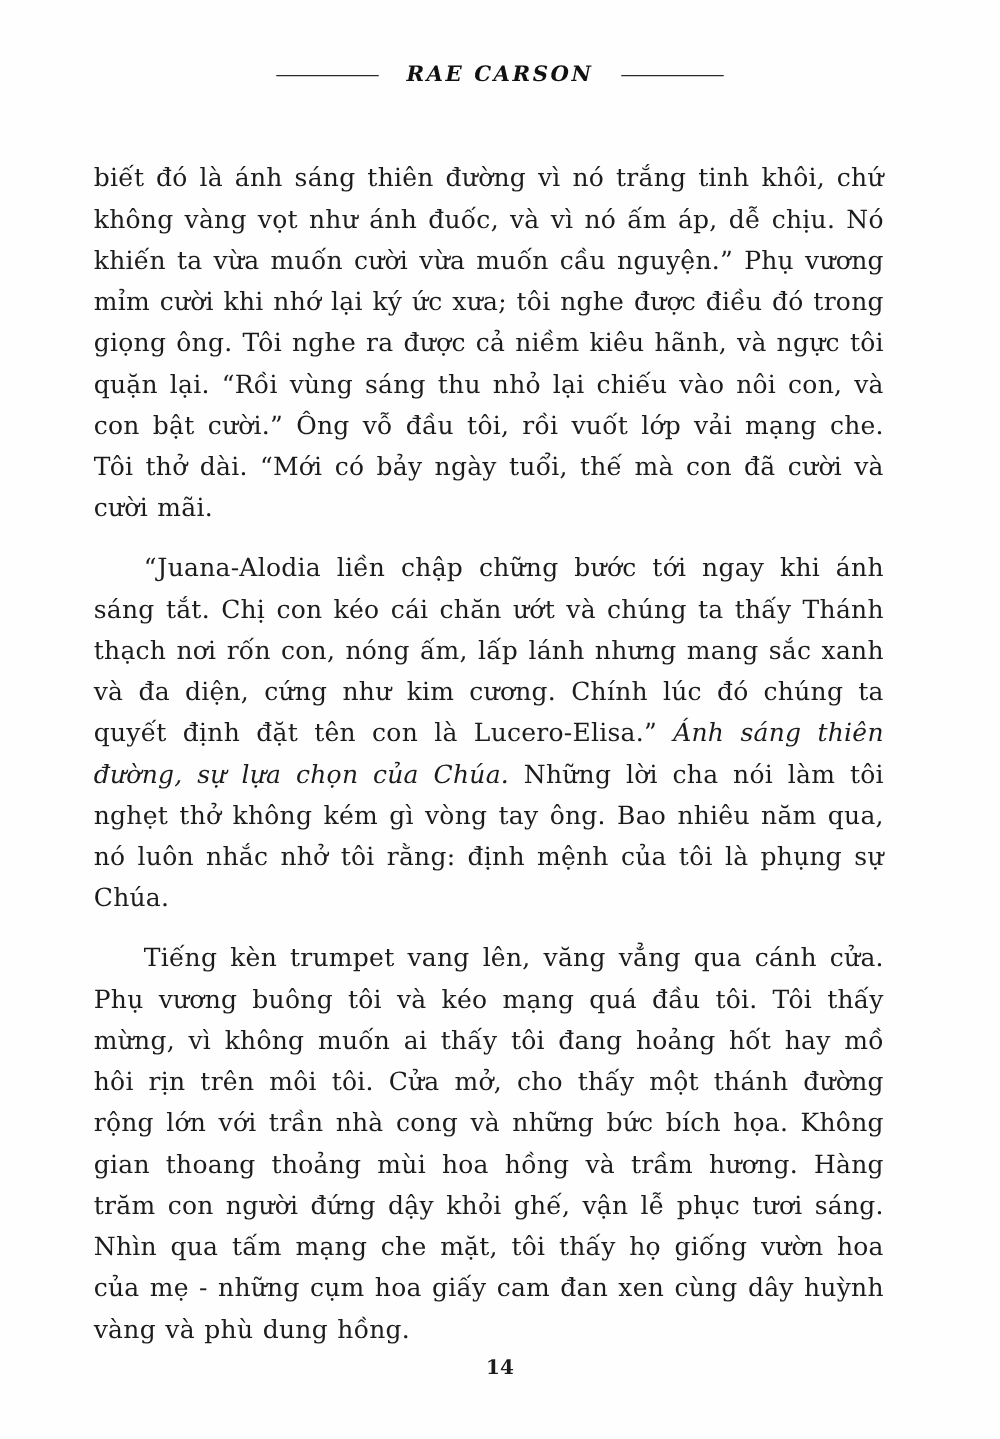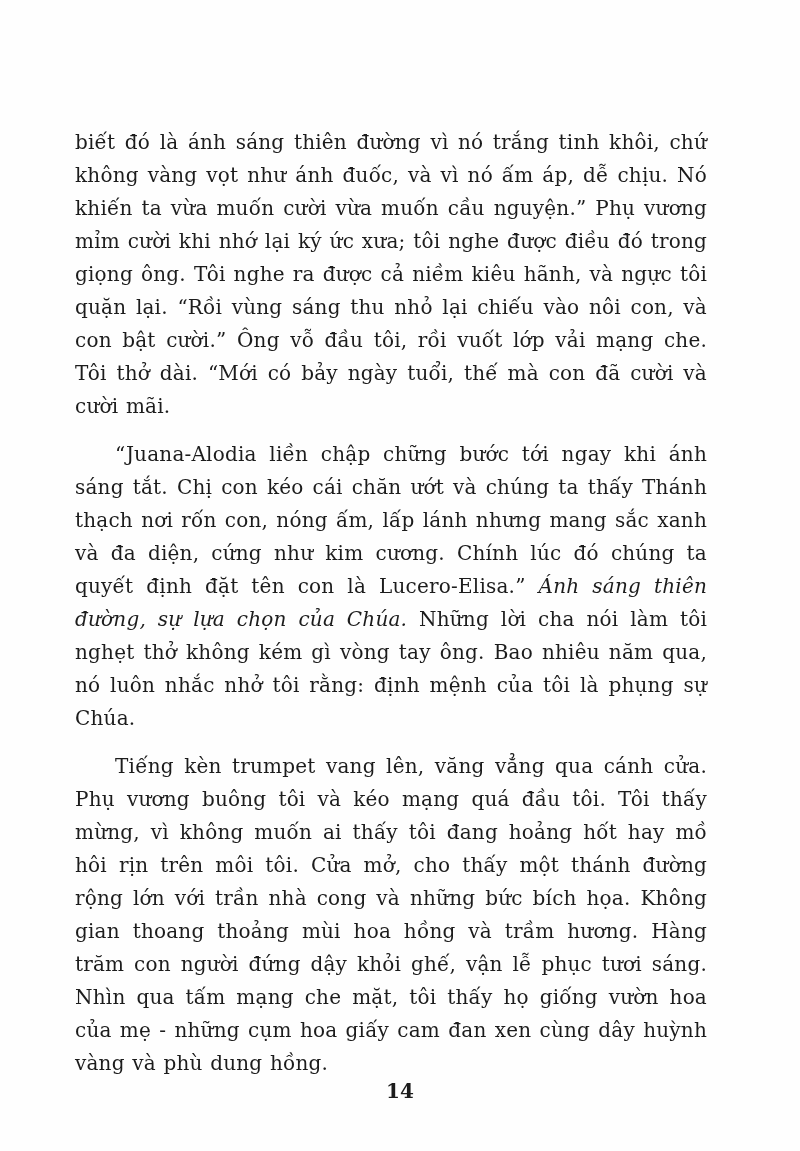--- a/index.html
+++ b/index.html
@@ -63,30 +63,35 @@
     font-style: italic;
   }
   .page-footer {
     position: absolute;
     bottom: 48px;
     left: 0;
     width: 100%;
     text-align: center;
   }
   .page-number {
-    font-size: 20px;
+    font-size: 16px;
     font-weight: bold;
     color: #1c1c1c;
   }
 </style>
 </head>
 <body>
 
 <div class="page">
 
+  <header class="page-header">
+    <span class="rule"></span>
+    <span class="author">RAE CARSON</span>
+    <span class="rule"></span>
+  </header>
 
   <main class="page-body">
     <p class="para no-indent">biết đó là ánh sáng thiên đường vì nó trắng tinh khôi, chứ không vàng vọt như ánh đuốc, và vì nó ấm áp, dễ chịu. Nó khiến ta vừa muốn cười vừa muốn cầu nguyện.” Phụ vương mỉm cười khi nhớ lại ký ức xưa; tôi nghe được điều đó trong giọng ông. Tôi nghe ra được cả niềm kiêu hãnh, và ngực tôi quặn lại. “Rồi vùng sáng thu nhỏ lại chiếu vào nôi con, và con bật cười.” Ông vỗ đầu tôi, rồi vuốt lớp vải mạng che. Tôi thở dài. “Mới có bảy ngày tuổi, thế mà con đã cười và cười mãi.</p>
 
     <p class="para"><span>“Juana-Alodia liền chập chững bước tới ngay khi ánh sáng tắt. Chị con kéo cái chăn ướt và chúng ta thấy Thánh thạch nơi rốn con, nóng ấm, lấp lánh nhưng mang sắc xanh và đa diện, cứng như kim cương. Chính lúc đó chúng ta quyết định đặt tên con là Lucero-Elisa.” </span><em>Ánh sáng thiên đường, sự lựa chọn của Chúa.</em><span> Những lời cha nói làm tôi nghẹt thở không kém gì vòng tay ông. Bao nhiêu năm qua, nó luôn nhắc nhở tôi rằng: định mệnh của tôi là phụng sự Chúa.</span></p>
 
     <p class="para">Tiếng kèn trumpet vang lên, văng vẳng qua cánh cửa. Phụ vương buông tôi và kéo mạng quá đầu tôi. Tôi thấy mừng, vì không muốn ai thấy tôi đang hoảng hốt hay mồ hôi rịn trên môi tôi. Cửa mở, cho thấy một thánh đường rộng lớn với trần nhà cong và những bức bích họa. Không gian thoang thoảng mùi hoa hồng và trầm hương. Hàng trăm con người đứng dậy khỏi ghế, vận lễ phục tươi sáng. Nhìn qua tấm mạng che mặt, tôi thấy họ giống vườn hoa của mẹ - những cụm hoa giấy cam đan xen cùng dây huỳnh vàng và phù dung hồng.</p>
   </main>
 
   <footer class="page-footer">

